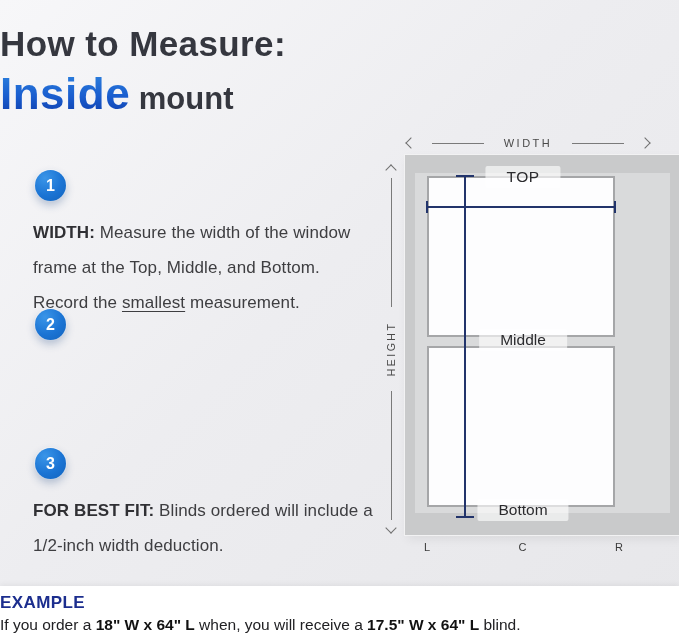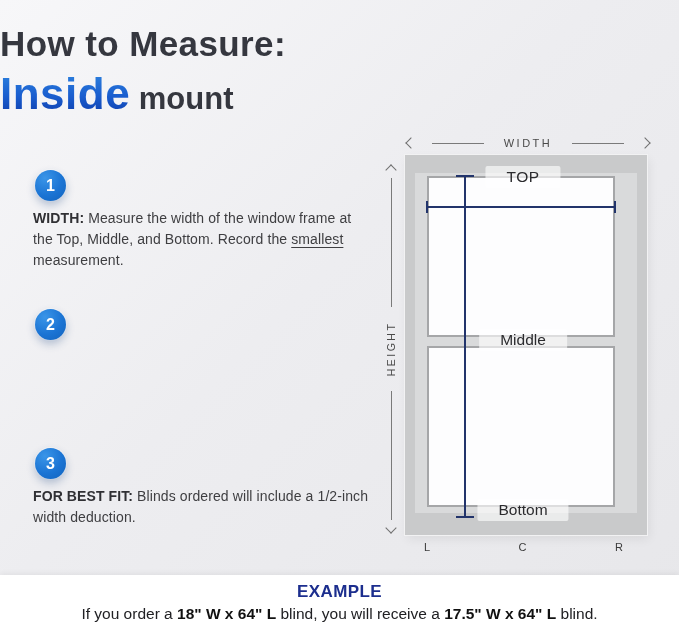--- a/index.html
+++ b/index.html
@@ -31,22 +31,22 @@
   .step-3 { top: 448px; }
   .badge {
     width: 31px; height: 31px; border-radius: 50%;
     background: radial-gradient(circle at 32% 26%, #3a95e8 0%, #1b74d4 55%, #1263bd 100%);
     color: #fff; font-size: 16px; font-weight: 700;
     display: flex; align-items: center; justify-content: center;
     box-shadow: 0 4px 8px rgba(30,70,130,0.30), 0 0 0 1px rgba(255,255,255,0.5);
     margin-left: 2px;
   }
   .step p {
-    margin-top: 7px;
-    font-size: 14px; line-height: 21px; color: #3e3e41;
+    margin-top: 14px;
+    font-size: 17px; line-height: 35px; color: #3e3e41;
     letter-spacing: 0.1px;
   }
   .step p b { color: #303034; font-weight: 700; }
   .step p u { text-decoration: underline; text-underline-offset: 3px; text-decoration-thickness: 1px; }
 
   
   .chev { width: 8px; height: 8px; border: 0 solid #707070; flex: 0 0 auto; }
   .chev-left  { border-left-width: 1.3px; border-bottom-width: 1.3px; transform: rotate(45deg); }
   .chev-right { border-right-width: 1.3px; border-top-width: 1.3px; transform: rotate(45deg); }
   .chev-up    { border-left-width: 1.3px; border-top-width: 1.3px; transform: rotate(45deg); }
@@ -64,21 +64,21 @@
     display: flex; flex-direction: column; align-items: center; gap: 4px;
   }
   .height-arrow .ln { flex: 1; border-left: 1px solid #7a7a7a; width: 0; }
   .h-label-wrap { height: 76px; display: flex; align-items: center; justify-content: center; }
   .height-arrow .lbl {
     font-size: 10.5px; letter-spacing: 2.5px; color: #4a4a4a;
     white-space: nowrap; transform: rotate(-90deg);
   }
 
   .window {
-    position: absolute; left: 405px; top: 155px; width: 242px; height: 380px;
+    position: absolute; left: 405px; top: 155px; width: 275px; height: 380px;
     background: #c9cacb;
     box-shadow: 0 0 0 1px #f2f2f3, 2px 4px 10px rgba(0,0,0,0.07);
   }
   .trim { position: absolute; left: 10px; right: 10px; top: 18px; bottom: 22px; background: #d9dadb; }
   .pane {
     position: absolute; left: 22px; width: 188px; height: 161px;
     background: #fdfdfe; border: 2px solid #a5a6a8;
   }
   .pane-top { top: 21px; }
   .pane-bottom { top: 191px; }
@@ -102,22 +102,22 @@
   .pill-bottom { top: 344px; }
 
   .lcr {
     position: absolute; left: 405px; top: 541px; width: 238px;
     display: flex; justify-content: space-between; padding: 0 19px;
     font-size: 11px; color: #3b3b3b; letter-spacing: 1px;
   }
 
   
   .example {
-    position: absolute; left: 0; right: 0; bottom: 0; height: 67px;
-    background: #ffffff; text-align: center; padding-top: 7px;
+    position: absolute; left: 0; right: 0; bottom: 0; height: 56px;
+    background: #ffffff; padding-top: 7px;
     box-shadow: 0 -2px 5px rgba(0,0,0,0.05);
   }
   .example-heading { font-size: 17px; font-weight: 700; color: #1c2e8e; letter-spacing: 0.4px; }
   .example-text { font-size: 15.5px; color: #212124; margin-top: 3px; }
   .example-text b { font-weight: 700; color: #111; }
 </style>
 </head>
 <body>
 
 <div class="canvas">
@@ -177,16 +177,16 @@
   </div>
 
   <div class="lcr">
     <span>L</span>
     <span>C</span>
     <span>R</span>
   </div>
 
   <footer class="example">
     <div class="example-heading">EXAMPLE</div>
-    <p class="example-text"><span>If you order a </span><b>18" W x 64" L</b><span> blind, you will receive a </span><b>17.5" W x 64" L</b><span> blind.</span></p>
+    <p class="example-text"><span>If you order a </span><b>18" W x 64" L</b><span> when, you will receive a </span><b>17.5" W x 64" L</b><span> blind.</span></p>
   </footer>
 
 </div>
 
 </body></html>

